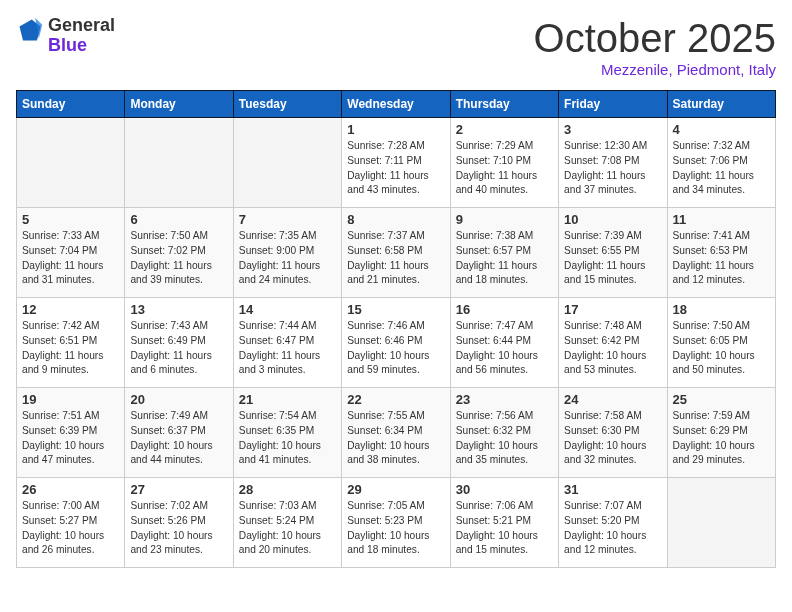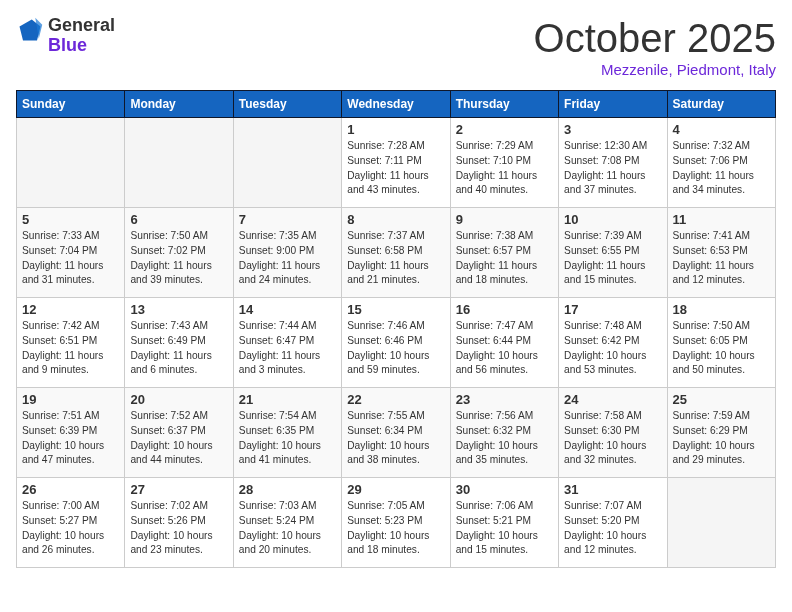--- a/index.html
+++ b/index.html
@@ -256,21 +256,21 @@
       <tr>
         <td>
           <span class="day-num">19</span>
           <div class="cell-text">Sunrise: 7:51 AM</div>
           <div class="cell-text">Sunset: 6:39 PM</div>
           <div class="cell-text">Daylight: 10 hours</div>
           <div class="cell-text">and 47 minutes.</div>
         </td>
         <td>
           <span class="day-num">20</span>
-          <div class="cell-text">Sunrise: 7:52 AM</div>
+          <div class="cell-text">Sunrise: 7:49 AM</div>
           <div class="cell-text">Sunset: 6:37 PM</div>
           <div class="cell-text">Daylight: 10 hours</div>
           <div class="cell-text">and 44 minutes.</div>
         </td>
         <td>
           <span class="day-num">21</span>
           <div class="cell-text">Sunrise: 7:54 AM</div>
           <div class="cell-text">Sunset: 6:35 PM</div>
           <div class="cell-text">Daylight: 10 hours</div>
           <div class="cell-text">and 41 minutes.</div>

